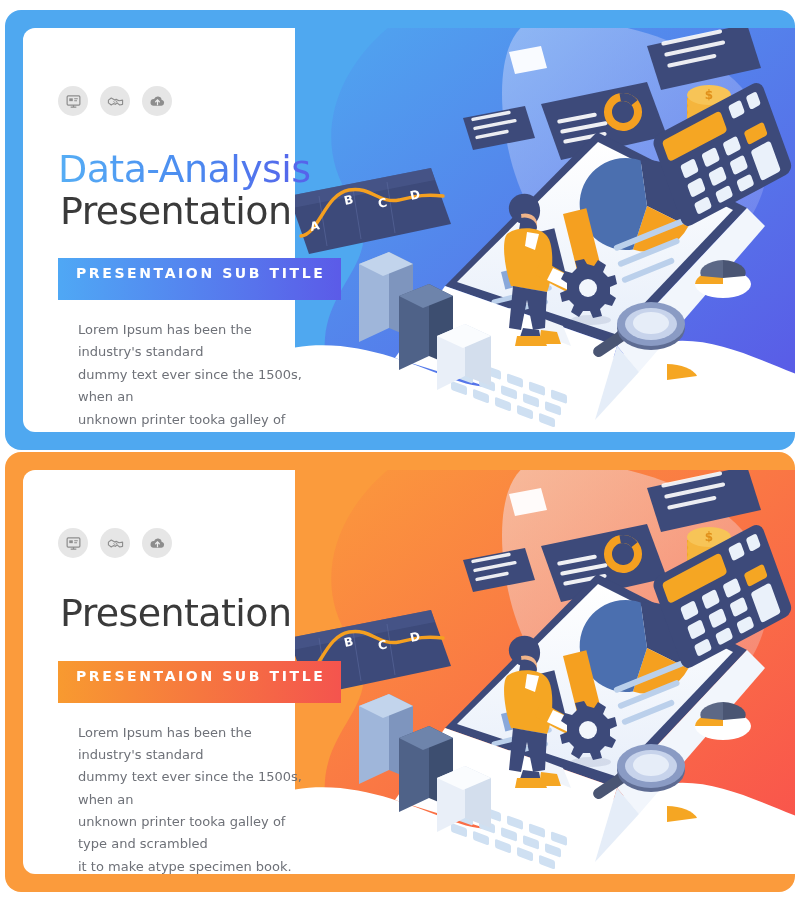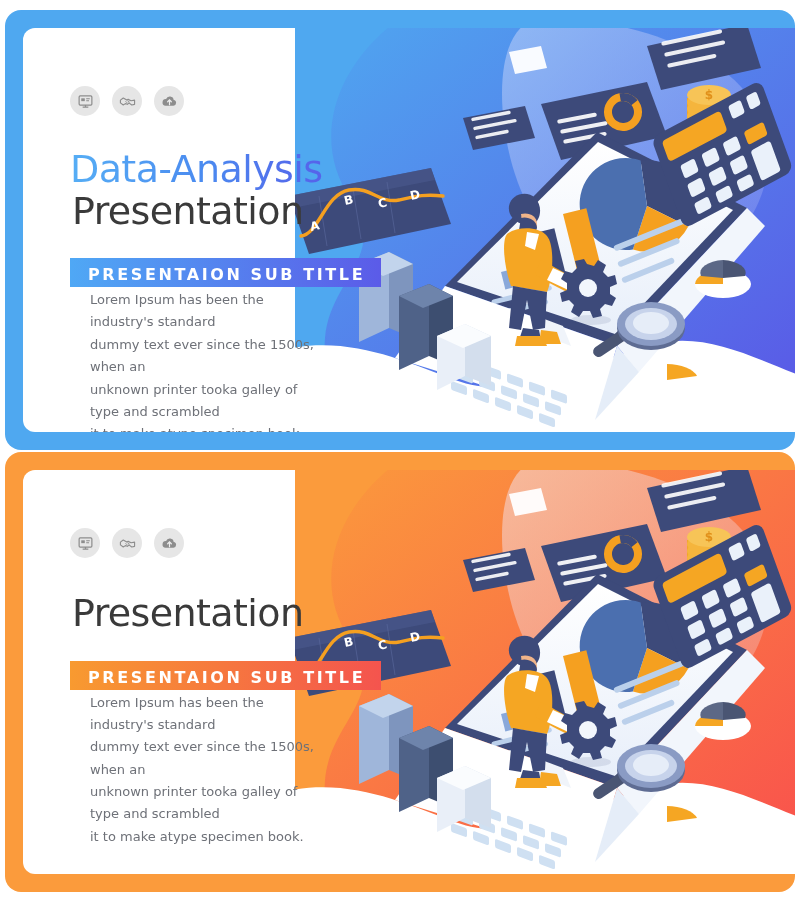--- a/index.html
+++ b/index.html
@@ -40,21 +40,21 @@
     position: absolute;
     right: 0; top: 0;
     width: 500px; height: 404px;
     overflow: hidden;
   }
   .art svg { display:block; width:500px; height:404px; }
 
   
   .content {
     position: absolute;
-    left: 12px; top: 0;
+    left: 0; top: 0;
     width: 330px; height: 404px;
     padding: 58px 0 0 35px;
     z-index: 5;
   }
 
   .icon-row { display: flex; gap: 12px; margin-bottom: 34px; }
   .icon-badge {
     width: 30px; height: 30px; border-radius: 50%;
     background: #E6E6E6;
     display: flex; align-items: center; justify-content: center;
@@ -79,27 +79,27 @@
     font-size: 38px;
     line-height: 1.12;
     font-weight: 400;
     letter-spacing: -0.6px;
     margin: 0 0 26px 2px;
     color: #3A3A3A;
   }
 
   .ribbon {
     display: inline-block;
-    padding: 7px 16px 3px 18px;
-    font-size: 16px;
+    padding: 7px 16px 19px 18px;
+    font-size: 14px;
     letter-spacing: 2.6px;
     font-weight: 700;
     color: #ffffff;
     white-space: nowrap;
-    margin-bottom: 2px;
+    margin-bottom: 19px;
   }
   .blue   .ribbon { background: linear-gradient(90deg,#4FA8F5 0%,#5B5BE8 100%); }
   .orange .ribbon { background: linear-gradient(90deg,#F89A30 0%,#F4544E 100%); }
 
   .body-text {
     font-size: 13px;
     line-height: 1.72;
     color: #6E7178;
     width: 252px;
     margin: 0;

